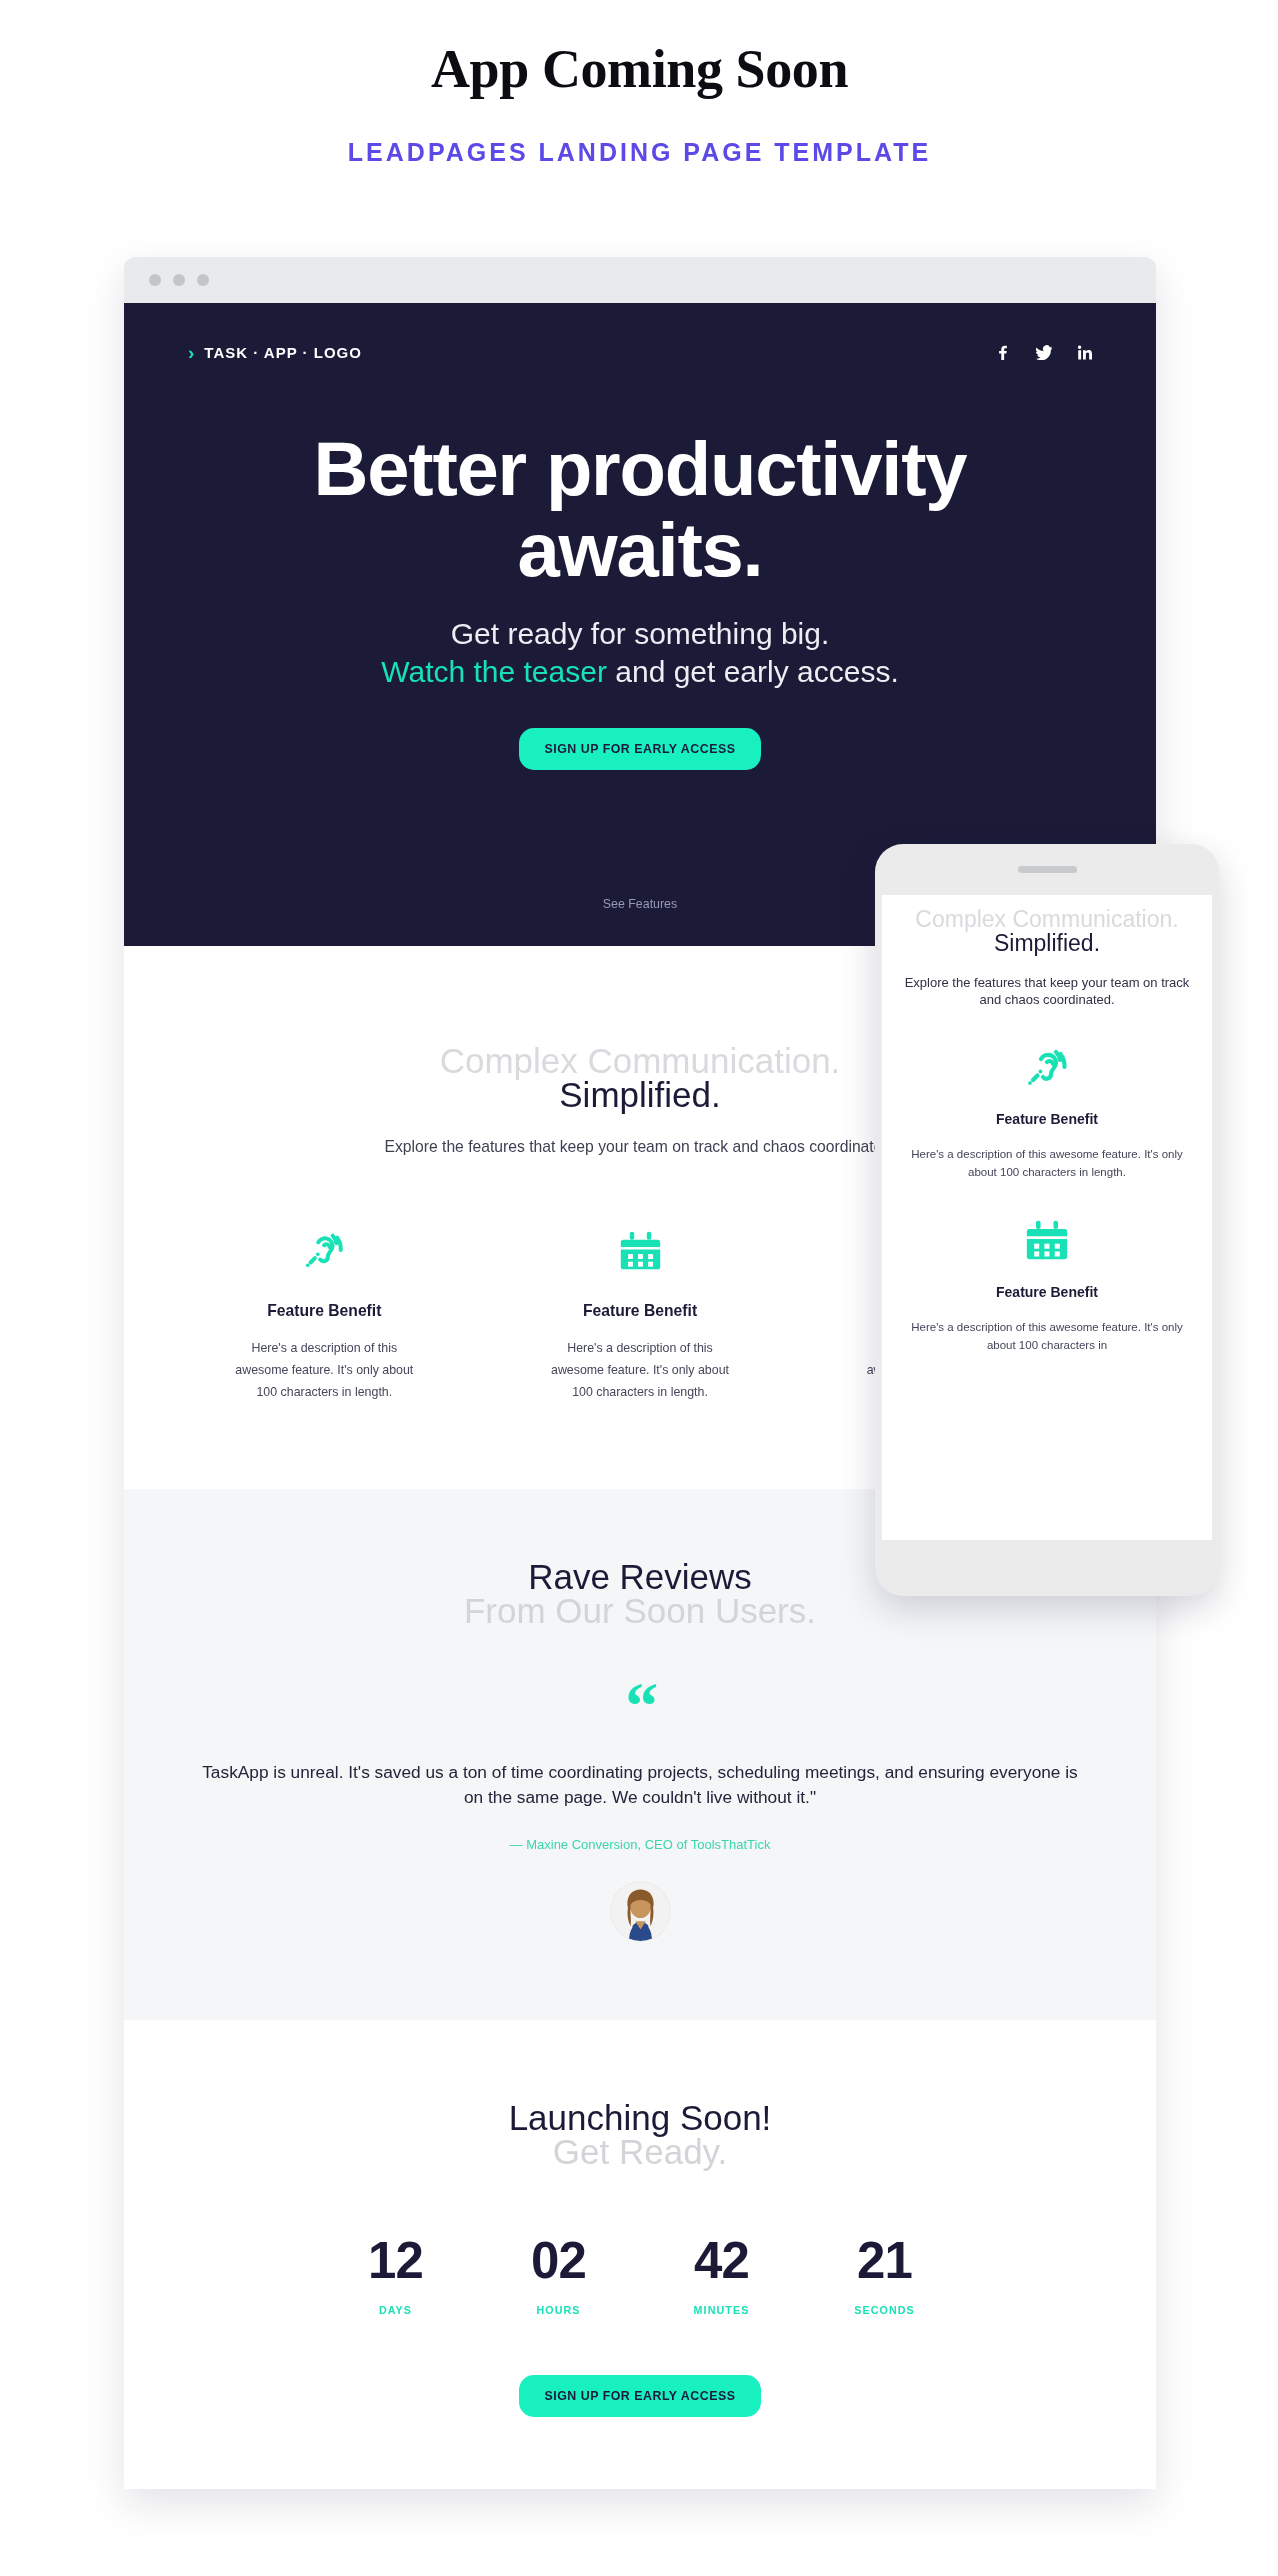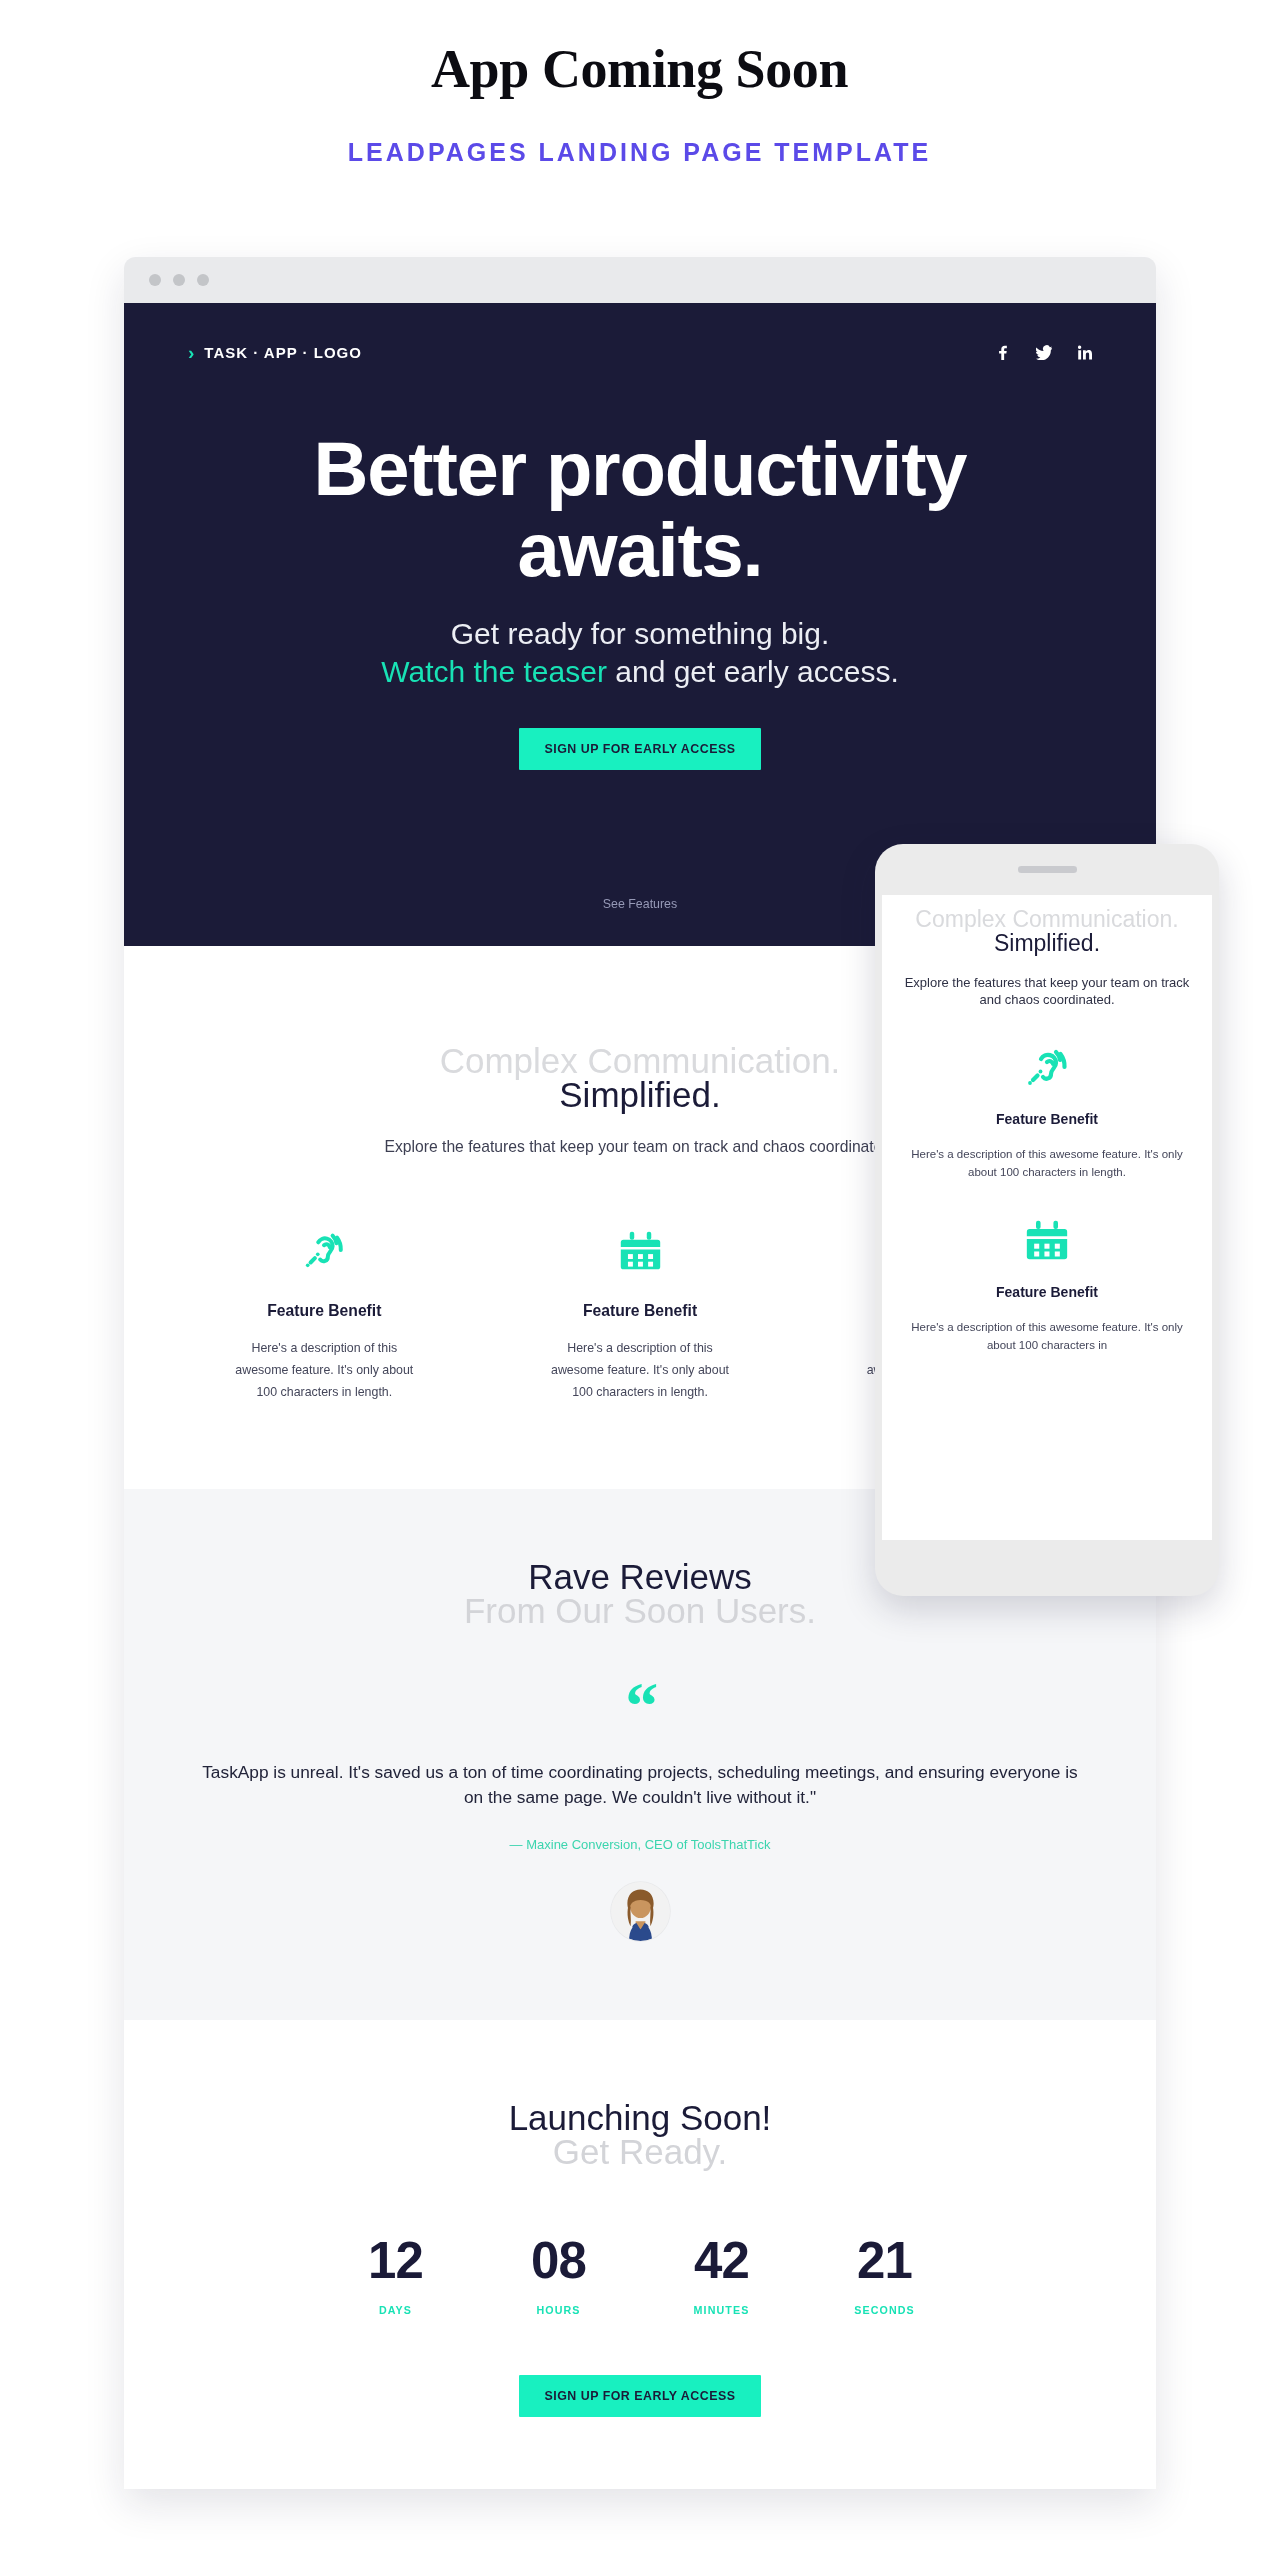--- a/index.html
+++ b/index.html
@@ -81,21 +81,21 @@
   .hero-sub{
     color:#eceef4; font-size:30px; line-height:1.28; margin-top:25px;
     font-weight:400;
   }
   .hero-sub .teal{ color:#18e2b5; }
   .cta{
     display:inline-block;
     background:#18f0c0;
     color:#1b1b38;
     font-size:12.4px; font-weight:700; letter-spacing:0.5px;
-    padding:14px 25px; border-radius:1px; border:none;
+    padding:14px 25px; border-radius:15px; border:none;
     margin-top:36px; cursor:pointer;
   }
   .see-features{
     position:absolute; left:0; right:0; bottom:35px;
     text-align:center; color:#9699b6; font-size:12.4px;
   }
 
   
   .features{
     background:#ffffff;
@@ -342,21 +342,21 @@
     <section class="countdown">
       <div class="cd-h2">Launching Soon!</div>
       <div class="cd-kicker">Get Ready.</div>
 
       <div class="cd-grid">
         <div class="cd-item">
           <div class="cd-num">12</div>
           <div class="cd-label">DAYS</div>
         </div>
         <div class="cd-item">
-          <div class="cd-num">08</div>
+          <div class="cd-num">02</div>
           <div class="cd-label">HOURS</div>
         </div>
         <div class="cd-item">
           <div class="cd-num">42</div>
           <div class="cd-label">MINUTES</div>
         </div>
         <div class="cd-item">
           <div class="cd-num">21</div>
           <div class="cd-label">SECONDS</div>
         </div>

